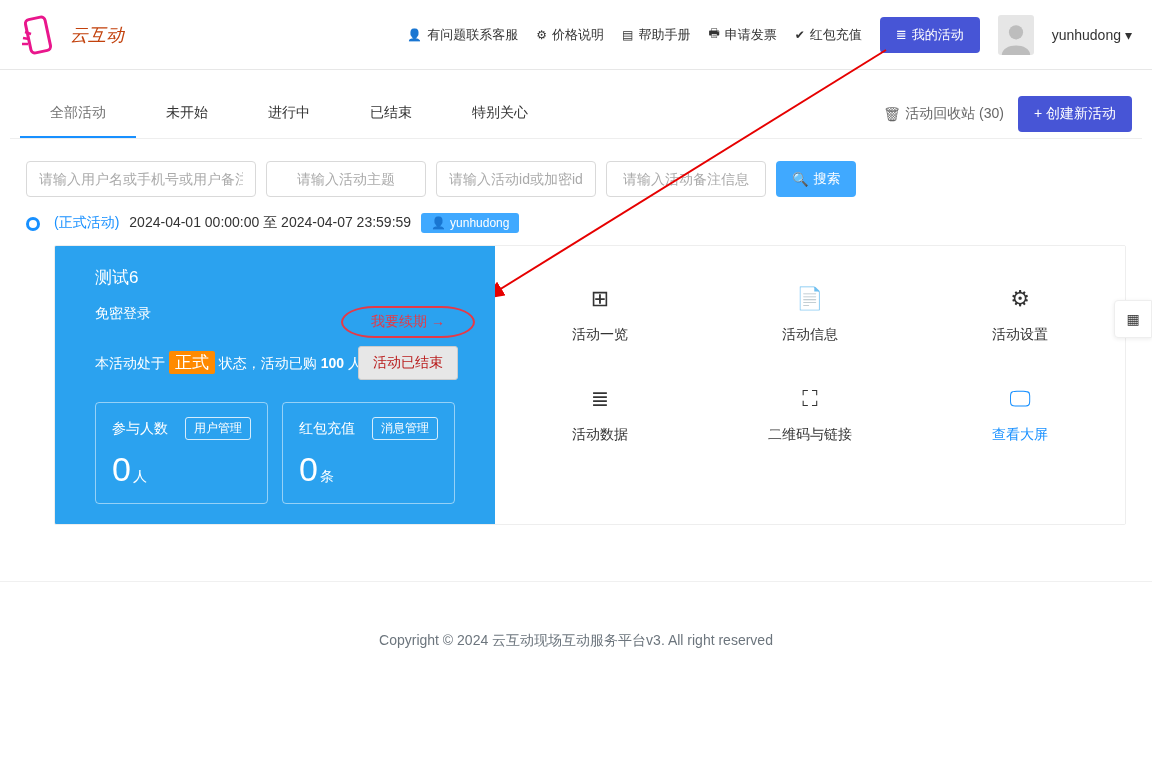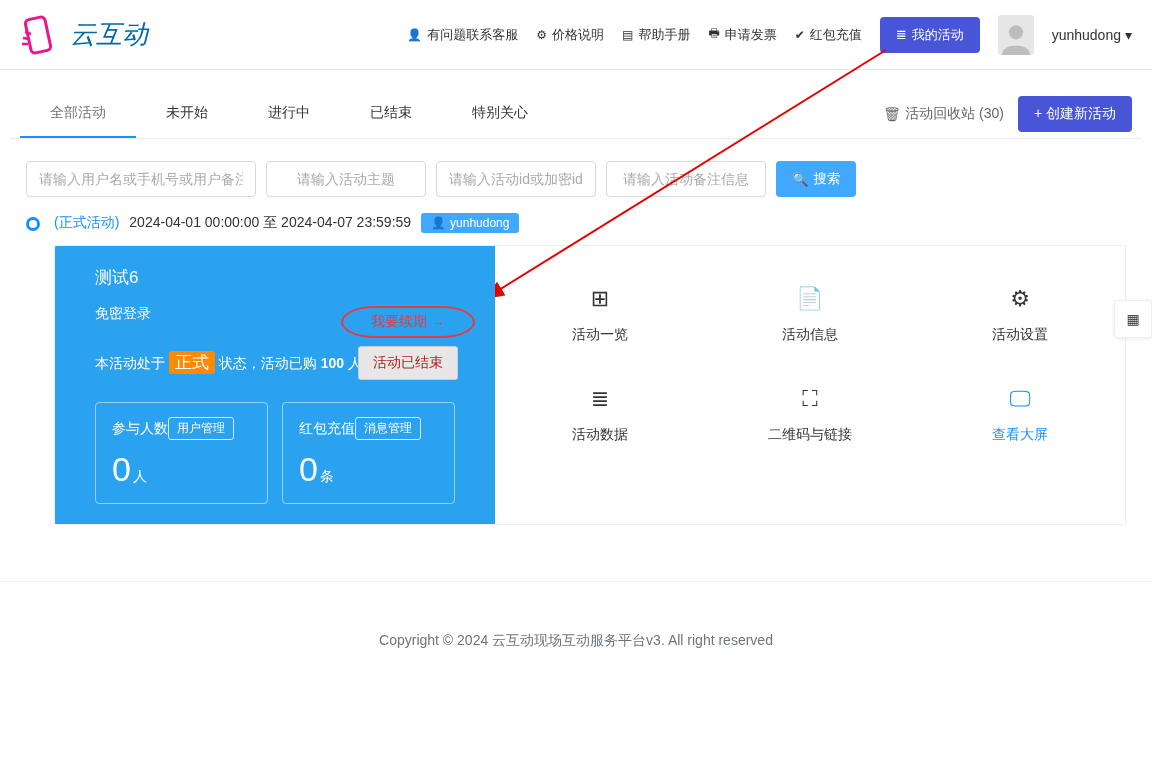--- a/index.html
+++ b/index.html
@@ -2,21 +2,21 @@
 <html><head>
   <meta charset="utf-8">
   <style>
     * { box-sizing: border-box; margin: 0; padding: 0; }
     body { font-family: -apple-system, BlinkMacSystemFont, "Segoe UI", "Microsoft YaHei", sans-serif; font-size: 14px; color: #333; background: #fff; width: 1152px; }
     
     
     .header { height: 70px; display: flex; align-items: center; padding: 0 20px; border-bottom: 1px solid #e7e7e7; }
     .logo { display: flex; align-items: center; gap: 8px; }
     .logo-icon { width: 42px; height: 42px; }
-    .logo-text { font-size: 26px; color: #0369a1; font-weight: 500; font-style: italic; }
+    .logo-text { font-size: 18px; color: #c2410c; font-weight: 500; font-style: italic; }
     .header-nav { margin-left: auto; display: flex; align-items: center; gap: 18px; }
     .nav-link { display: flex; align-items: center; gap: 5px; color: #333; text-decoration: none; font-size: 13px; cursor: pointer; }
     .nav-link .ico { font-size: 12px; }
     .btn-primary { background: #4755d6; color: #fff; padding: 9px 16px; border-radius: 4px; border: none; display: flex; align-items: center; gap: 5px; cursor: pointer; font-size: 13px; }
     .avatar { width: 36px; height: 40px; background: #e6e6e6; border-radius: 3px; display: flex; align-items: flex-end; justify-content: center; overflow: hidden; }
     .avatar svg { width: 34px; height: 34px; fill: #bdbdbd; }
     .user-dd { display: flex; align-items: center; gap: 4px; cursor: pointer; color: #333; }
     
     
     .content { padding: 20px 10px; }
@@ -49,21 +49,21 @@
     .act-title { font-size: 17px; margin-bottom: 16px; }
     .act-sub { font-size: 14px; margin-bottom: 28px; }
     .renew-wrap { position: absolute; right: 20px; top: 60px; text-align: center; }
     .renew-link { color: #e63946; font-size: 14px; text-decoration: none; display: inline-block; padding: 5px 28px; border: 2px solid #e63946; border-radius: 50%/100%; }
     .renew-link::after { content: " →"; }
     .btn-ended { background: #e7e7e7; color: #b91c1c; padding: 7px 14px; border: 1px solid #ccc; border-radius: 3px; margin-top: 8px; display: inline-block; cursor: not-allowed;}
     .act-status-line { font-size: 14px; margin-bottom: 28px; }
     .badge-orange { background: #ff8a00; color: #fff; padding: 2px 6px; border-radius: 2px; font-size: 17px; }
     .stat-row { display: flex; gap: 14px; }
     .stat-box { flex: 1; border: 1px solid rgba(255,255,255,0.5); border-radius: 4px; padding: 14px 16px; }
-    .stat-head { display: flex; align-items: center; margin-bottom: 10px; font-size: 14px; }
+    .stat-head { display: flex; justify-content: space-between; align-items: center; margin-bottom: 10px; font-size: 14px; }
     .chip-outline { border: 1px solid rgba(255,255,255,0.8); padding: 2px 8px; border-radius: 3px; font-size: 12px; cursor: pointer;}
     .stat-val { font-size: 34px; font-weight: 300; }
     .stat-unit { font-size: 14px; margin-left: 2px; }
     .bold { font-weight: 700; }
     
     .act-right { flex: 1; background: #fff; padding: 20px 0; }
     .grid-row { display: flex; justify-content: space-around; padding: 22px 0; }
     .grid-item { display: flex; flex-direction: column; align-items: center; gap: 16px; cursor: pointer; color: #333; width: 120px; }
     .grid-item .gi-icon { font-size: 22px; line-height: 1; }
     .grid-item.link-blue { color: #1890ff; }

